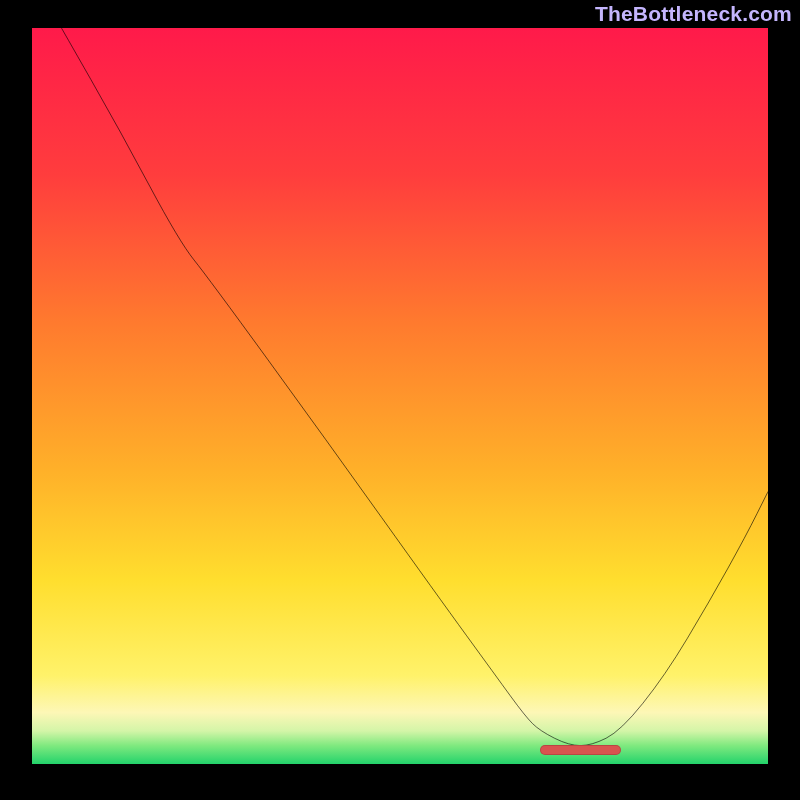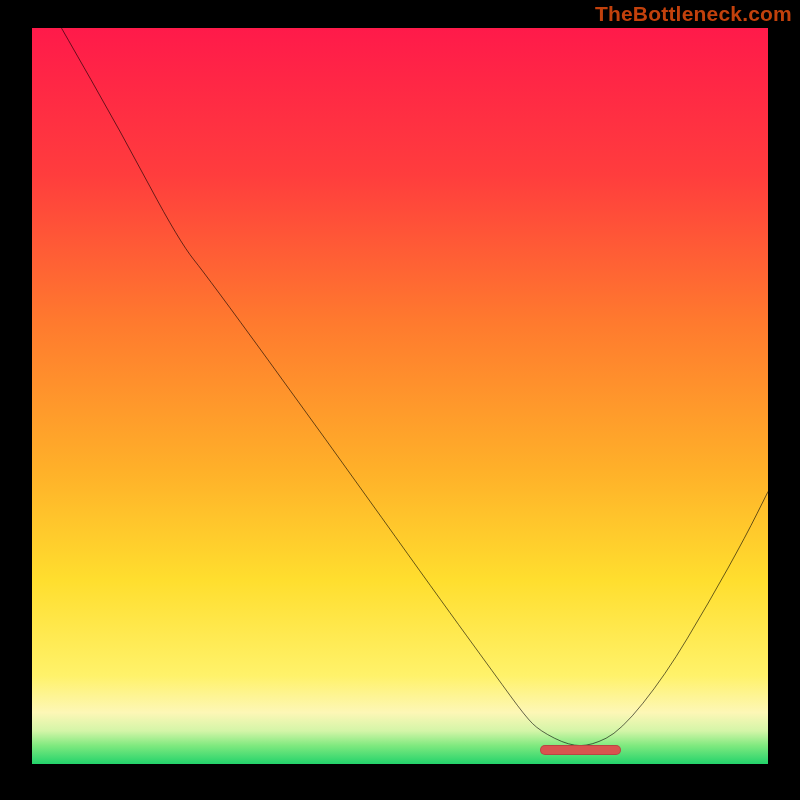--- a/index.html
+++ b/index.html
@@ -14,21 +14,21 @@
   .frame {
     position: relative;
     width: 800px;
     height: 800px;
     background: #000;
   }
   .watermark {
     position: absolute;
     top: 2px;
     right: 8px;
-    color: #c2410c;
+    color: #c4b5fd;
     font-size: 21px;
     font-weight: 600;
     letter-spacing: 0.2px;
   }
   .plot-area {
     position: absolute;
     left: 32px;
     top: 28px;
     width: 736px;
     height: 740px;

